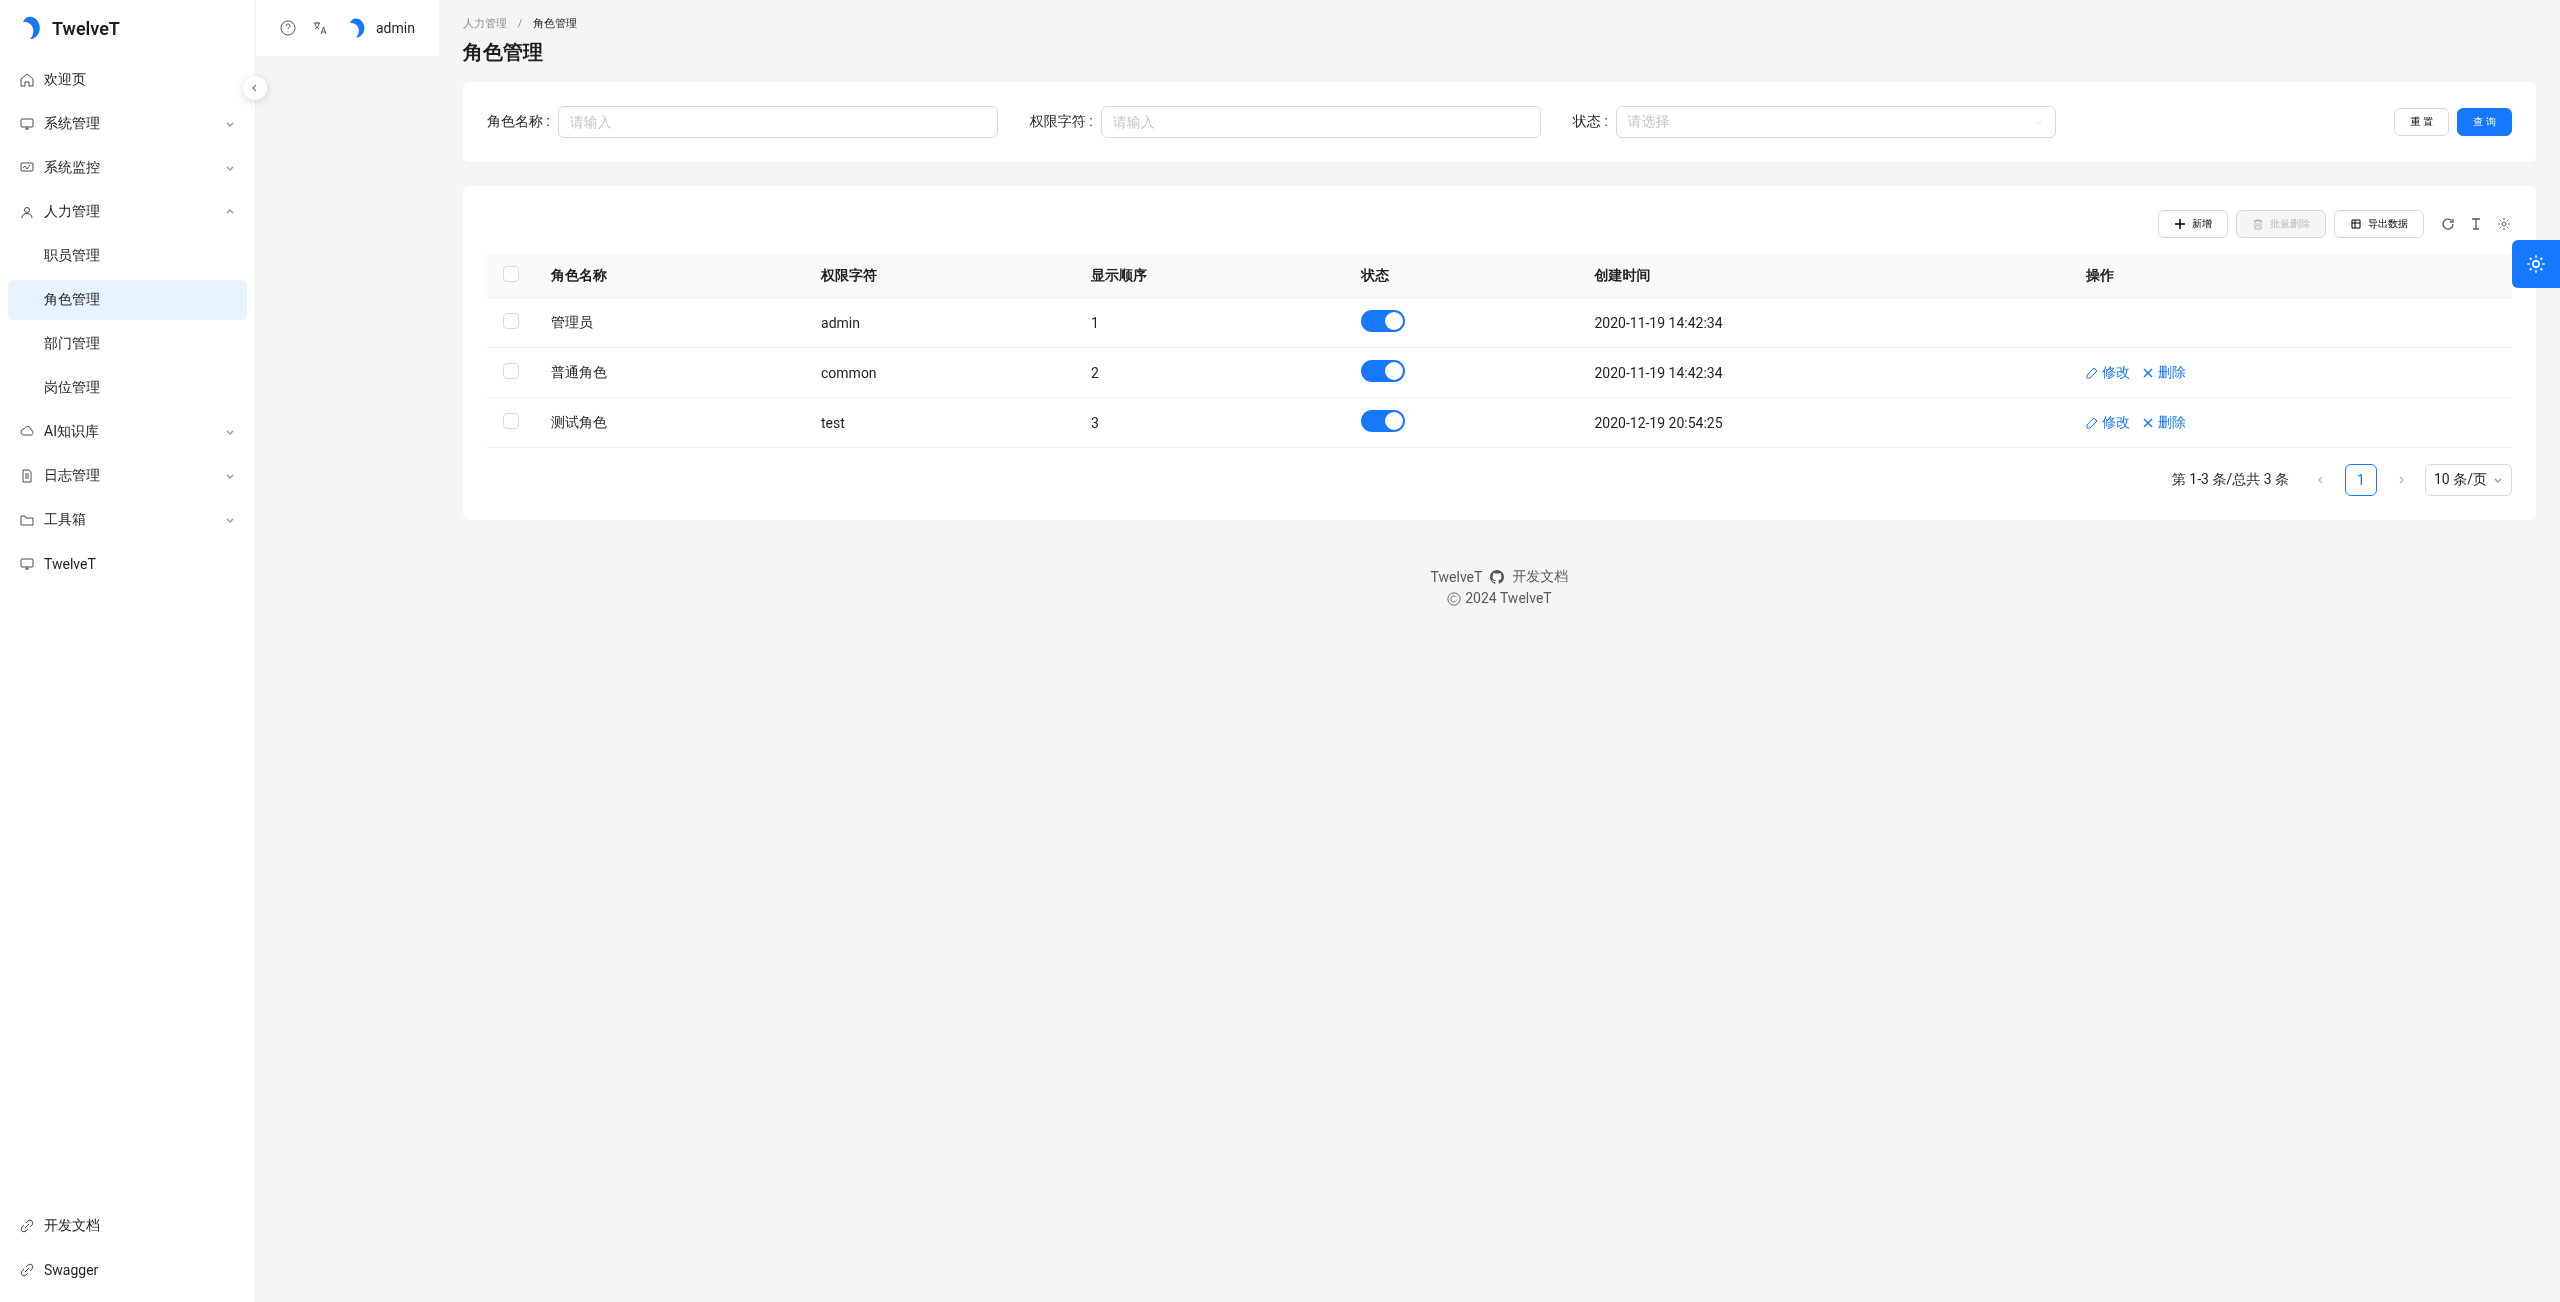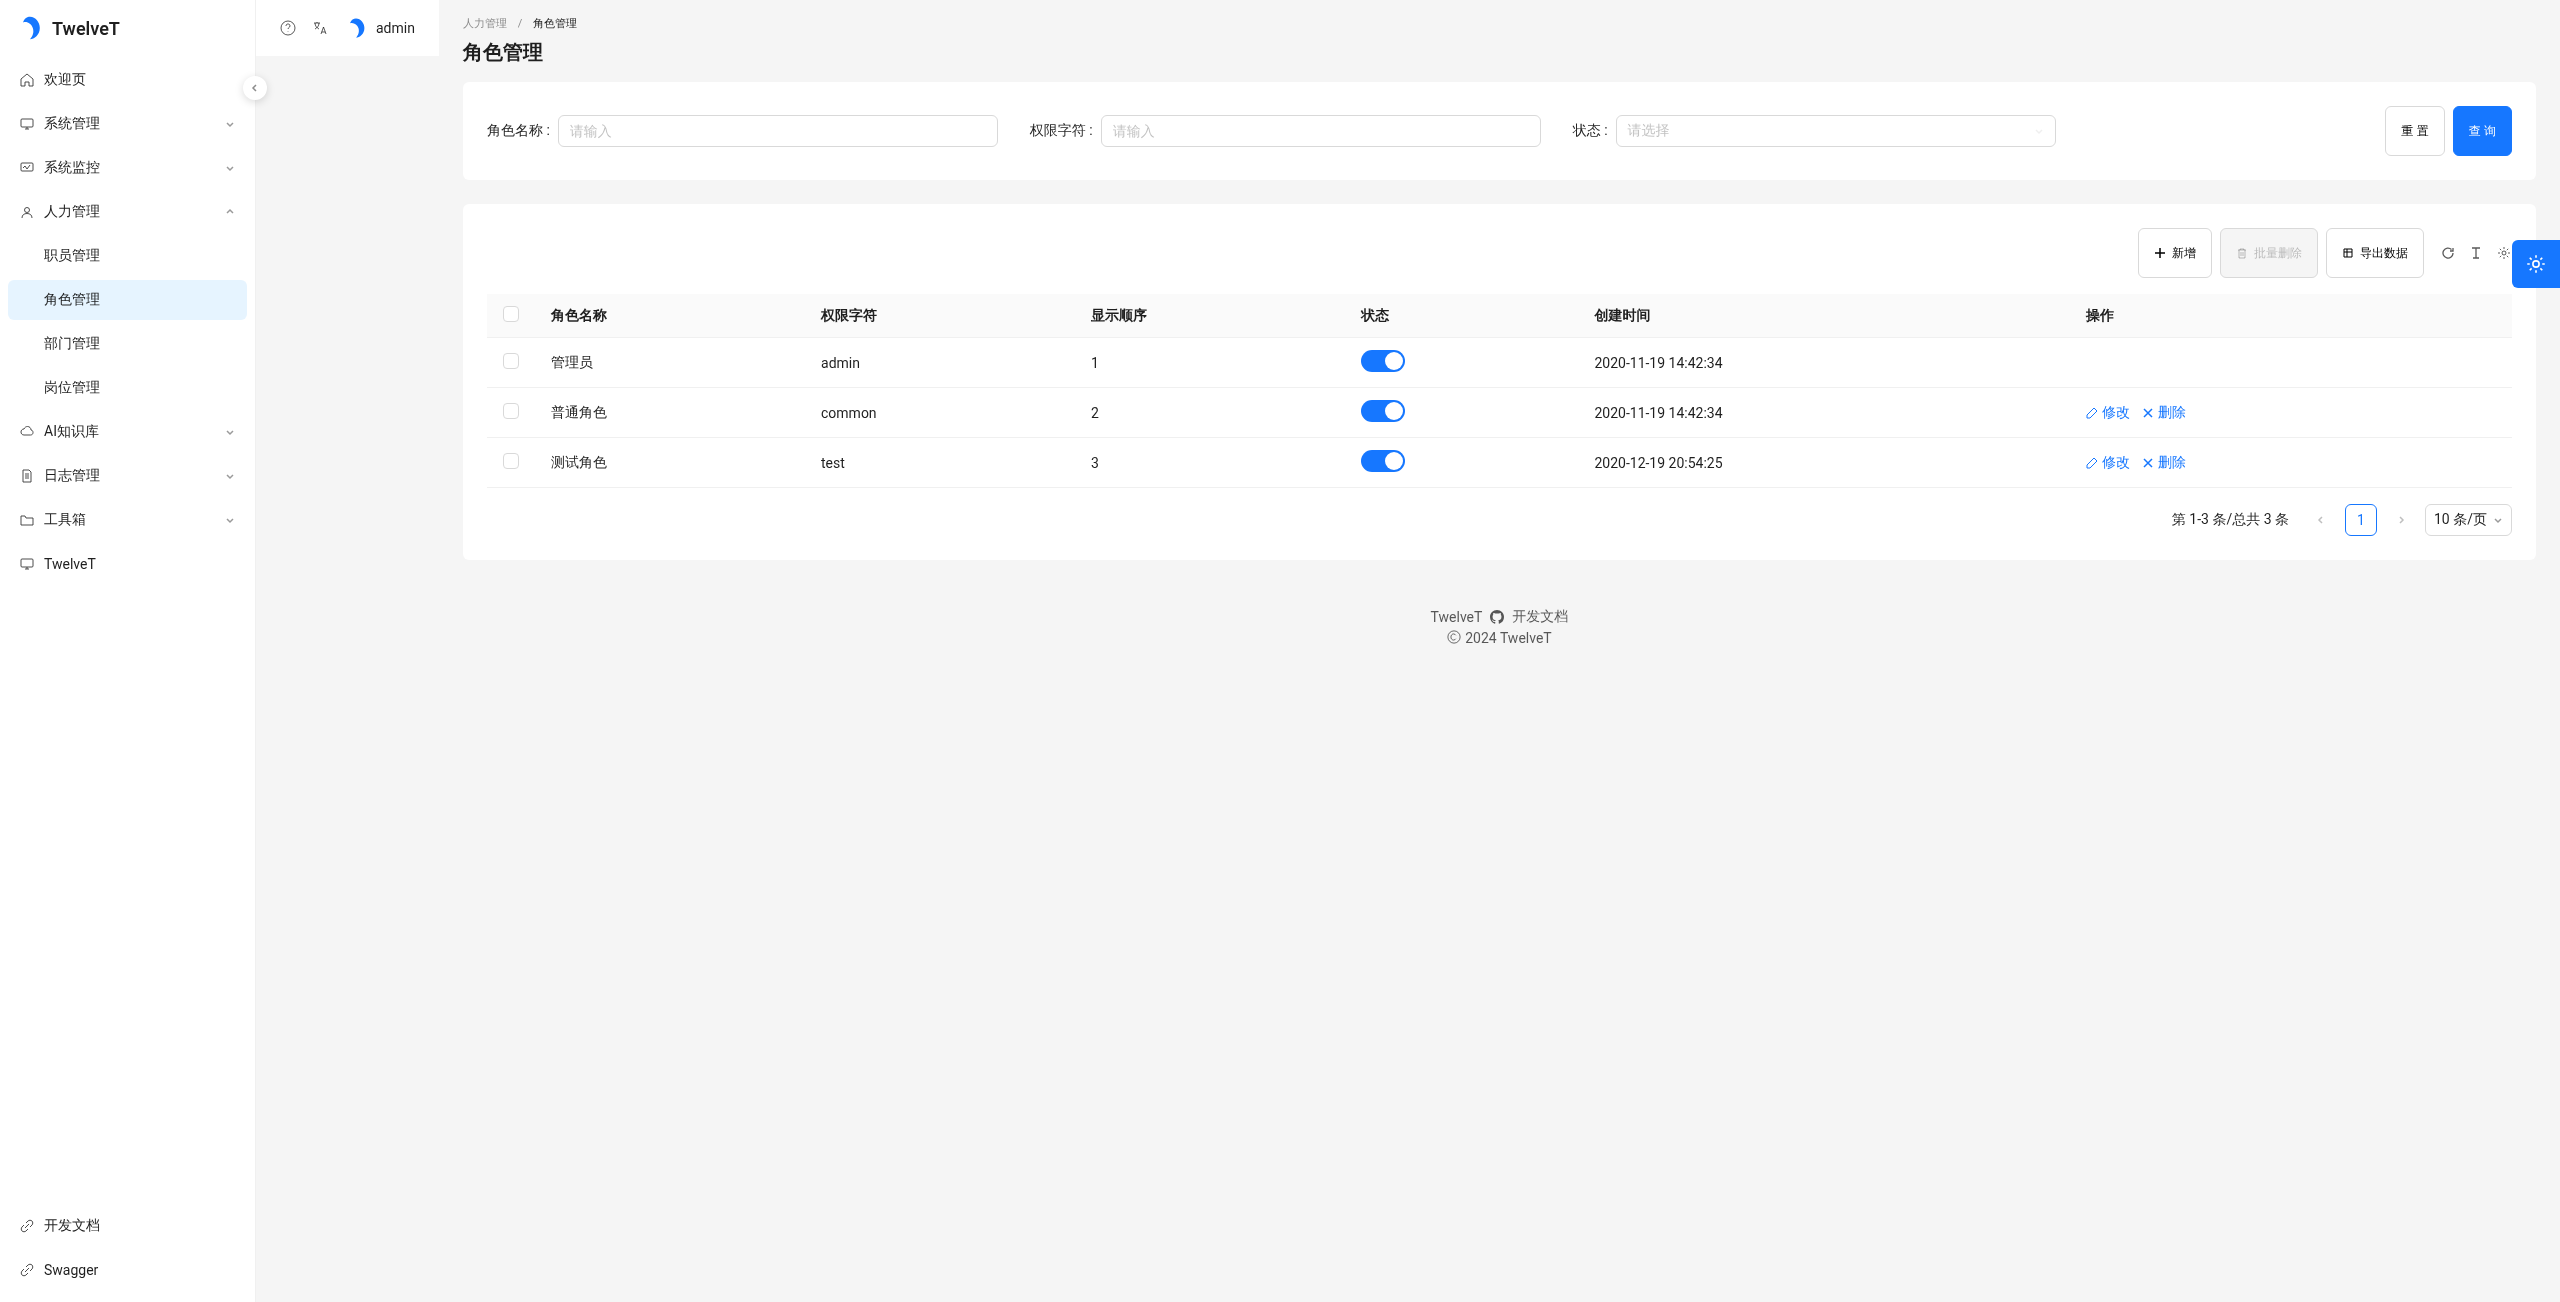--- a/index.html
+++ b/index.html
@@ -34,21 +34,21 @@
 .card { background:#fff; border-radius:6px; padding:24px; margin-bottom:24px; }
 .search-form { display:flex; align-items:center; gap:32px; flex-wrap:wrap; }
 .form-item { display:flex; align-items:center; gap:8px;justify-content:space-between; }
 .form-item label { color:rgba(0,0,0,0.88); }
 .input, .select { height:32px; border:1px solid #d9d9d9; border-radius:6px; padding:0 11px; font-size:14px; outline:none; background:#fff; }
 .input { width:440px; }
 .input::placeholder { color:rgba(0,0,0,0.25); }
 .select { width:440px; color:rgba(0,0,0,0.25); display:flex; align-items:center; justify-content:space-between; cursor:pointer; }
 .select .down { width:10px; height:10px; opacity:0.25; }
 .form-actions { margin-left:auto; display:flex; gap:8px; }
-.btn { height:50px; padding:0 15px; border-radius:6px; border:1px solid #d9d9d9; background:#fff; cursor:pointer; font-size:12px; display:inline-flex; align-items:center; gap:6px; }
+.btn { height:28px; padding:0 15px; border-radius:6px; border:1px solid #d9d9d9; background:#fff; cursor:pointer; font-size:10px; display:inline-flex; align-items:center; gap:6px; }
 .btn-primary { background:#1677ff; border-color:#1677ff; color:#fff; }
 .btn[disabled] { color:rgba(0,0,0,0.25); background:#f5f5f5; border-color:#d9d9d9; cursor:not-allowed; }
 .toolbar { display:flex; justify-content:flex-end; align-items:center; gap:8px; margin-bottom:16px; }
 .toolbar .tool-icons { display:flex; gap:12px; margin-left:8px; }
 .toolbar .tool-icons span { cursor:pointer; width:16px; height:16px; display:inline-flex; align-items:center; justify-content:center; color:rgba(0,0,0,0.65); }
 table { width:100%; border-collapse:collapse; }
 thead th { background:#fafafa; text-align:left; padding:12px 16px; font-weight:600; border-bottom:1px solid #f0f0f0; }
 tbody td { padding:12px 16px; border-bottom:1px solid #f0f0f0; }
 .checkbox { width:16px; height:16px; border:1px solid #d9d9d9; border-radius:4px; display:inline-block; cursor:pointer; background:#fff; }
 .switch { width:44px; height:22px; border-radius:11px; background:#1677ff; position:relative; cursor:pointer; display:inline-block; }
@@ -57,21 +57,21 @@
 .action-link .ai { width:12px; height:12px; }
 .pagination { display:flex; justify-content:flex-end; align-items:center; gap:8px; margin-top:16px; color:rgba(0,0,0,0.88); }
 .pagination .total { margin-right:8px; }
 .page-btn { min-width:32px; height:32px; border:1px solid #d9d9d9; border-radius:6px; display:inline-flex; align-items:center; justify-content:center; cursor:pointer; background:#fff; padding:0 6px; }
 .page-btn.active { border-color:#1677ff; color:#1677ff; }
 .page-btn.disabled { color:rgba(0,0,0,0.25); cursor:not-allowed; }
 .page-btn.nav { border:none; background:transparent; }
 .page-size { height:32px; border:1px solid #d9d9d9; border-radius:6px; padding:0 8px; display:inline-flex; align-items:center; gap:6px; cursor:pointer; }
 .footer { text-align:center; padding:24px; color:rgba(0,0,0,0.65); font-size:14px; }
 .footer .line1 { display:flex; justify-content:center; align-items:center; gap:8px; margin-bottom:4px; }
-.footer .line2 { display:flex; justify-content:center; align-items:flex-start; gap:4px; }
+.footer .line2 { display:flex; justify-content:center; align-items:flex-end; gap:4px; }
 .float-settings { position:fixed; right:0; top:240px; width:48px; height:48px; background:#1677ff; border-radius:6px 0 0 6px; display:flex; align-items:center; justify-content:center; cursor:pointer; color:#fff; }
 .th-check { width:48px; }
 svg { display:block; }
 </style>
 </head>
 <body>
 
 <div class="layout">
   <aside class="sidebar">
     <div class="logo">

